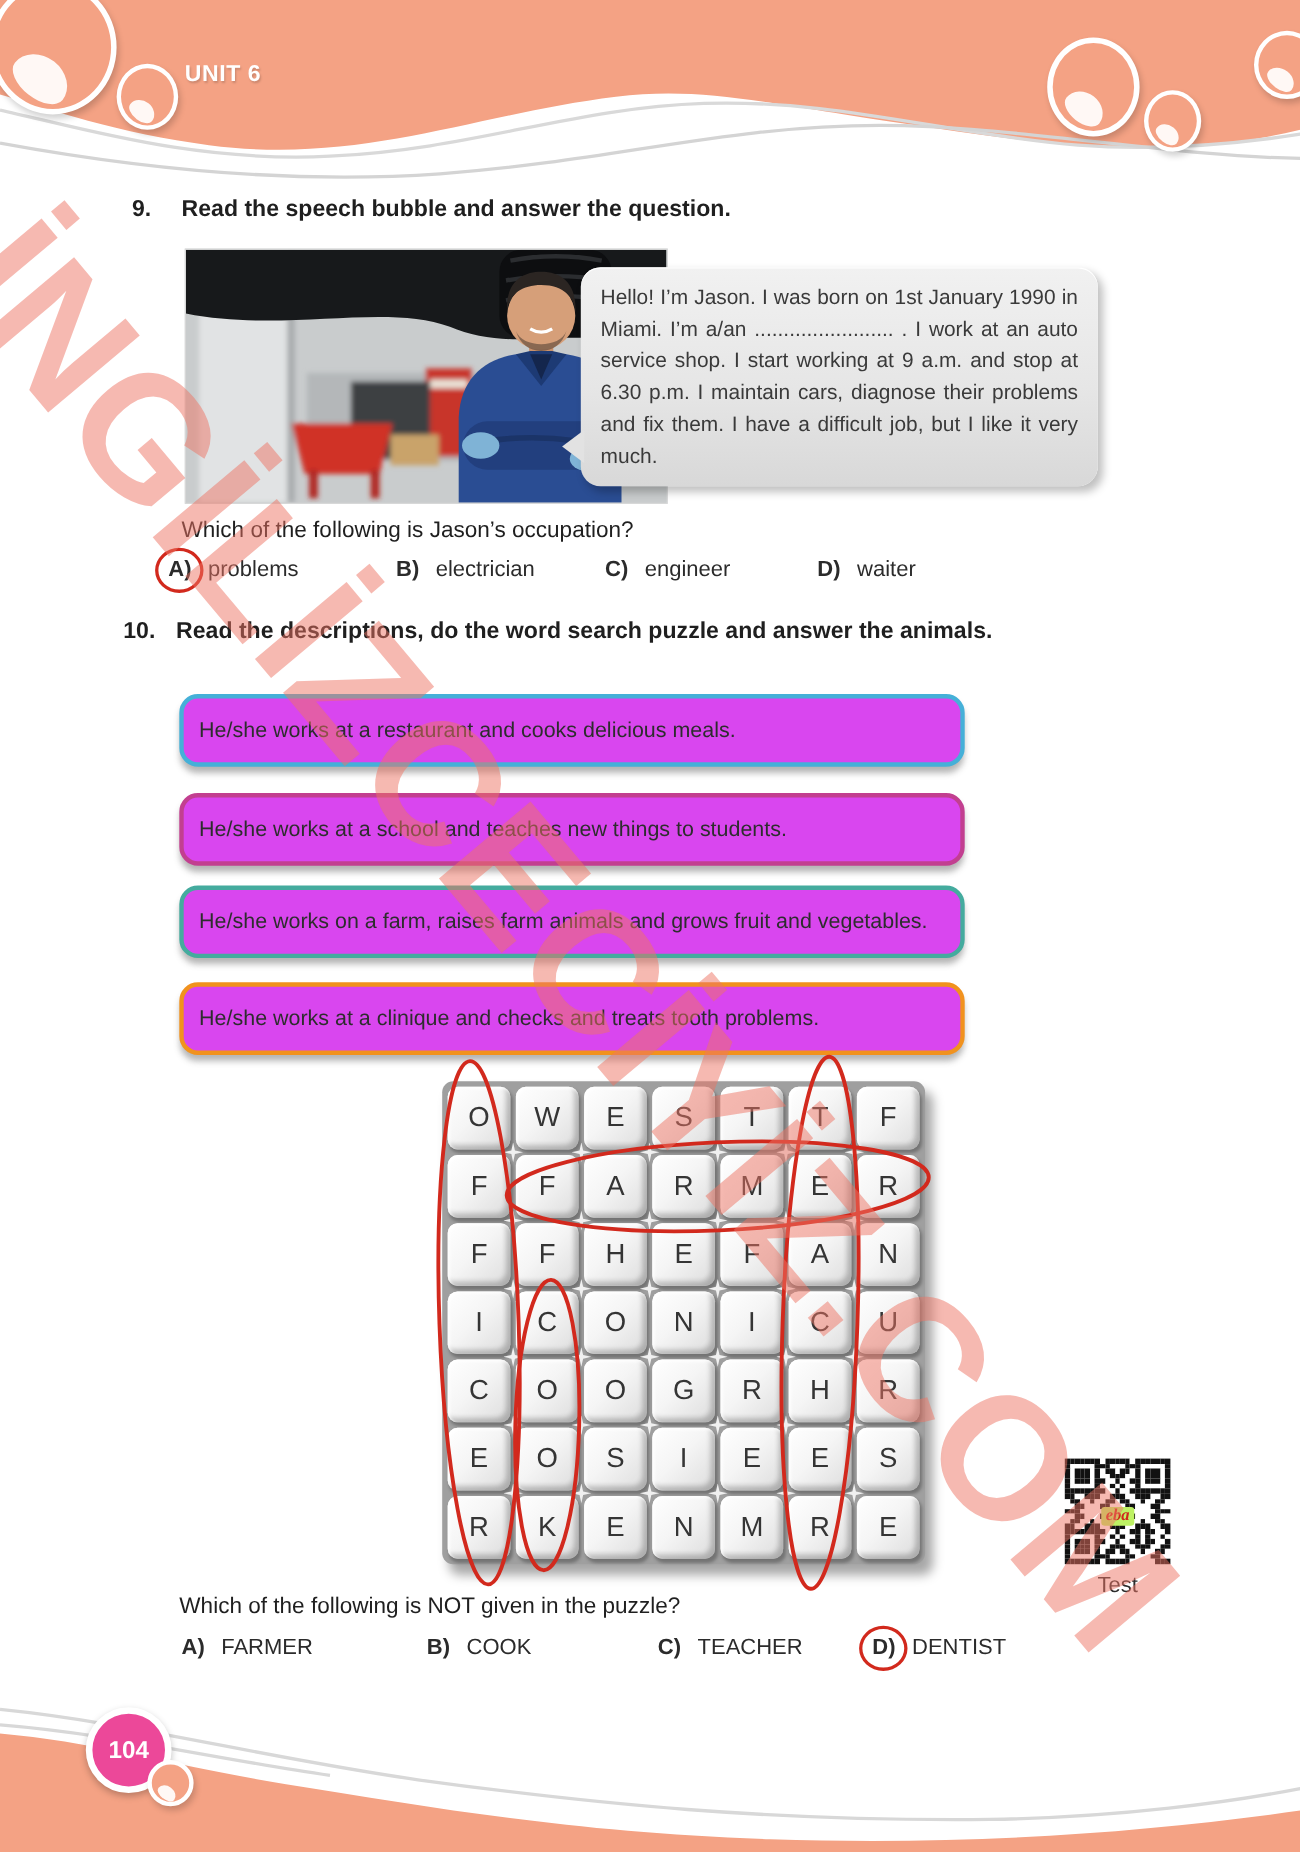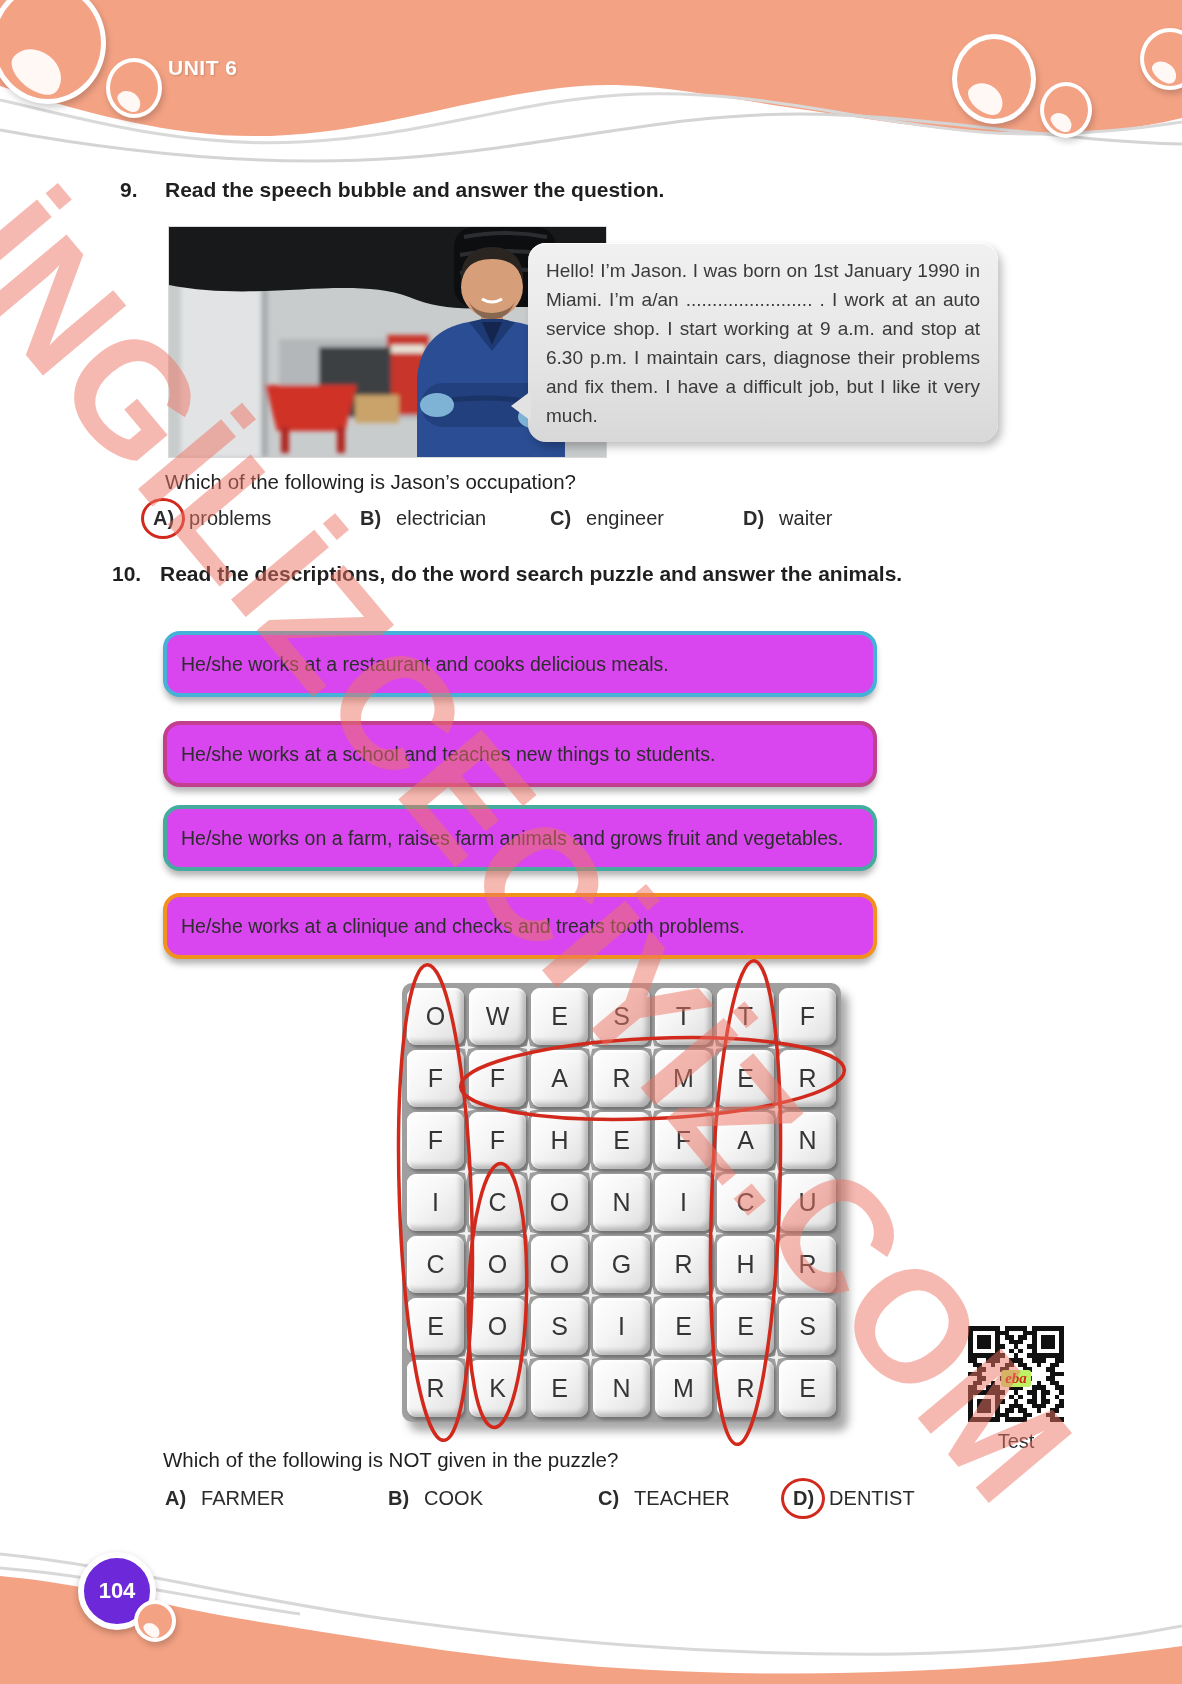--- a/index.html
+++ b/index.html
@@ -11,21 +11,21 @@
   #header-wave{top:0;}
   #footer-wave{top:1514px;}
   .unit-label{position:absolute;left:168px;top:56px;color:#fff;font-weight:bold;font-size:21px;
               letter-spacing:.5px;text-shadow:1px 1px 2px rgba(0,0,0,.18);z-index:2;}
   .bubble-orb{position:absolute;border-radius:50%;background:#f4a284;border:5px solid #fff;
               box-shadow:2px 4px 6px rgba(0,0,0,.18);z-index:2;}
   .bubble-orb::after{content:'';position:absolute;left:14%;bottom:8%;width:52%;height:34%;
               background:#fff;border-radius:50% 50% 50% 50%/60% 60% 40% 40%;
               transform:rotate(38deg);opacity:.92;}
   .page-badge{position:absolute;left:78px;top:1552px;width:66px;height:66px;border-radius:50%;
-              background:#6d28d9;border:6px solid #fff;box-shadow:0 3px 7px rgba(0,0,0,.25);
+              background:#ec4899;border:6px solid #fff;box-shadow:0 3px 7px rgba(0,0,0,.25);
               display:flex;align-items:center;justify-content:center;z-index:3;}
   .page-badge span{color:#fff;font-weight:bold;font-size:22px;}
   .page-badge-orb{left:134px;top:1600px;width:34px;height:34px;border-width:4px;z-index:3;}
 
   
   .q-number{position:absolute;font-weight:bold;font-size:21px;color:#1f1f1f;}
   .q-prompt{position:absolute;font-weight:bold;font-size:21px;color:#1f1f1f;}
   .q-question{position:absolute;font-weight:normal;font-size:20.5px;color:#1f1f1f;}
 
   .option{position:absolute;font-size:20px;color:#2b2b2b;white-space:nowrap;}

